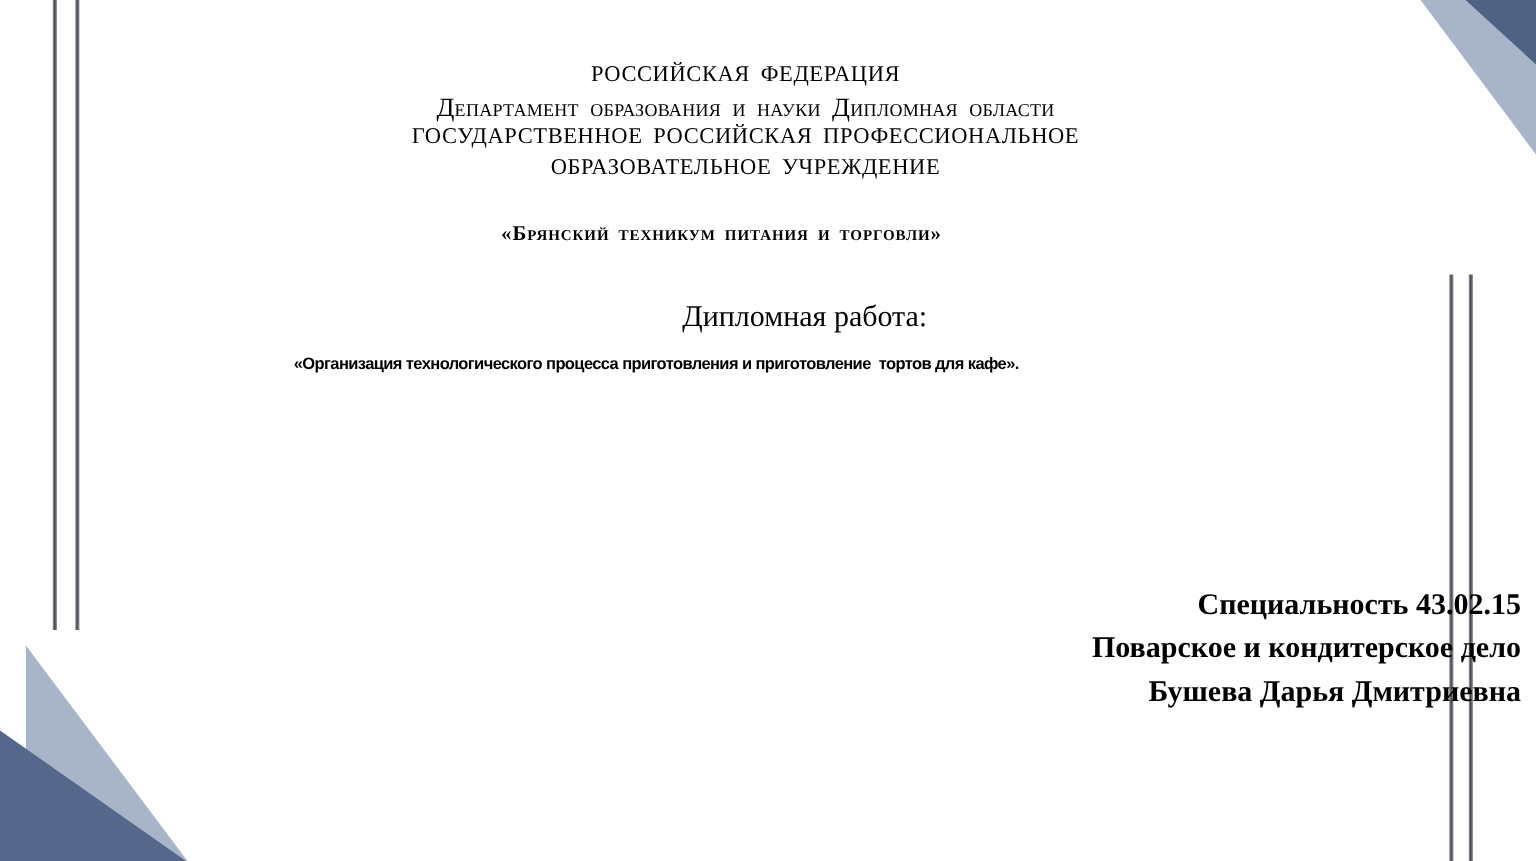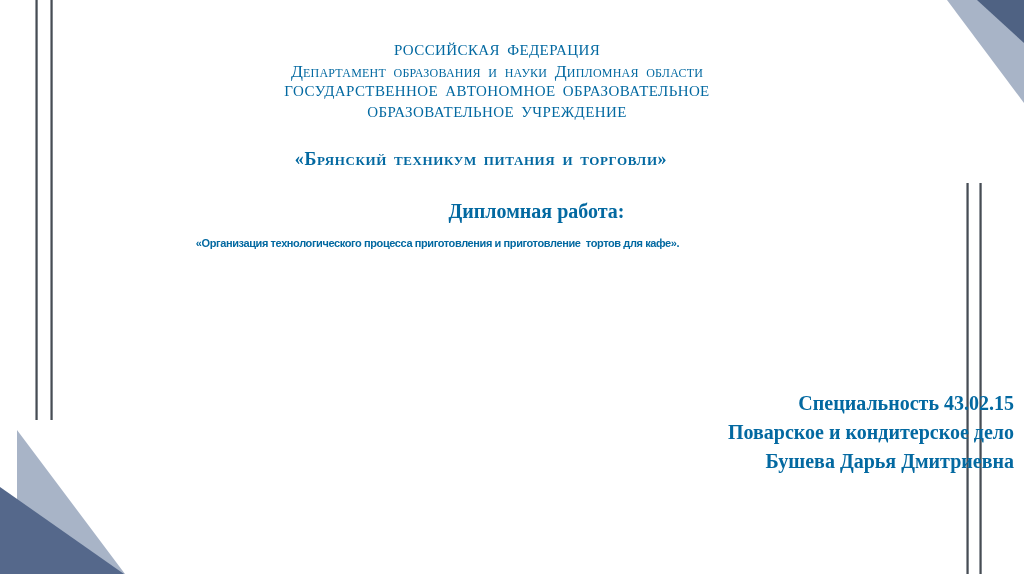--- a/index.html
+++ b/index.html
@@ -3,21 +3,21 @@
 <meta charset="utf-8">
 <style>
   html, body { margin: 0; padding: 0; background: #ffffff; }
   .slide {
     position: relative;
     width: 1024px;
     height: 574px;
     background: #ffffff;
     overflow: hidden;
     font-family: "Liberation Serif", serif;
-    color: #0369a1;
+    color: #000000;
   }
 
   
   .rule {
     position: absolute;
     width: 3px;
     background: linear-gradient(to right, #c6cacf, #3f444b 45%, #9aa0a6);
     z-index: 1;
   }
   .rule-left-a  { left: 35px;  top: 0;     height: 420px; }
@@ -43,28 +43,28 @@
   .hl {
     font-size: 15px; line-height: 20.5px;
     letter-spacing: 0.4px; word-spacing: 3px; white-space: pre;
   }
   .hl-sc { font-size: 17.5px; font-variant: small-caps; letter-spacing: 0.2px; }
 
   .institution {
     position: absolute; left: 0; top: 149px; width: 962px;
     text-align: center; z-index: 2;
     font-weight: bold; font-variant: small-caps;
-    font-size: 18px; letter-spacing: 0.6px; word-spacing: 2px; white-space: pre;
+    font-size: 14px; letter-spacing: 0.6px; word-spacing: 2px; white-space: pre;
   }
 
   .worktype {
     position: absolute; left: 0; top: 200px; width: 1024px;
     box-sizing: border-box; padding-left: 49px;
     text-align: center; z-index: 2;
-    font-weight: bold; font-size: 20px; white-space: pre;
+    font-weight: normal; font-size: 20px; white-space: pre;
   }
 
   .topic {
     position: absolute; left: 0; top: 237px; width: 826px;
     box-sizing: border-box; padding-left: 49px;
     text-align: center; z-index: 2;
     font-family: "Liberation Sans", sans-serif;
     font-weight: bold; font-size: 11px; letter-spacing: -0.4px; white-space: pre;
   }
 
@@ -90,21 +90,21 @@
   <div class="rule rule-right-b"></div>
 
   <div class="tri tri-bl-light"></div>
   <div class="tri tri-bl-dark"></div>
   <div class="tri tri-tr-light"></div>
   <div class="tri tri-tr-dark"></div>
 
   <div class="header-block">
     <div class="hl">РОССИЙСКАЯ ФЕДЕРАЦИЯ</div>
     <div class="hl hl-sc">Департамент образования и науки Дипломная области</div>
-    <div class="hl">ГОСУДАРСТВЕННОЕ АВТОНОМНОЕ ОБРАЗОВАТЕЛЬНОЕ</div>
+    <div class="hl">ГОСУДАРСТВЕННОЕ РОССИЙСКАЯ ПРОФЕССИОНАЛЬНОЕ</div>
     <div class="hl">ОБРАЗОВАТЕЛЬНОЕ УЧРЕЖДЕНИЕ</div>
   </div>
 
   <div class="institution">«Брянский техникум питания и торговли»</div>
 
   <div class="worktype">Дипломная работа:</div>
 
   <div class="topic">«Организация технологического процесса приготовления и приготовление  тортов для кафе».</div>
 
   <div class="credits">

